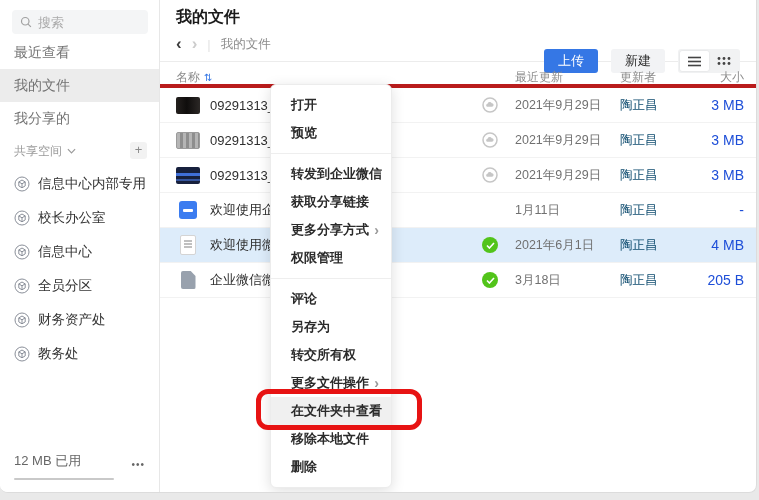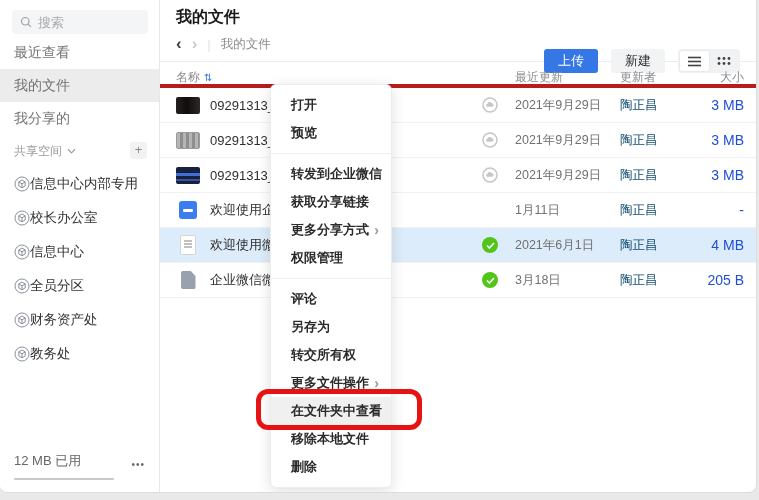--- a/index.html
+++ b/index.html
@@ -21,21 +21,21 @@
   .nav { position:absolute; left:0; top:36px; width:100%; }
   .nav-item { height:33px; display:flex; align-items:center; padding-left:14px; font-size:14px;
               color:#737373; cursor:pointer; }
   .nav-item.selected { background:#ececec; }
   .section-head { position:absolute; left:0; top:140px; width:100%; height:22px; display:flex;
                   align-items:center; padding-left:14px; font-size:12px; color:#9a9a9a; gap:5px; }
   .plus-btn { position:absolute; right:12px; top:2px; width:17px; height:17px; background:#f2f2f2;
               border-radius:3px; color:#8a8a8a; font-size:13px; line-height:16px; text-align:center;
               cursor:pointer; }
   .spaces { position:absolute; left:0; top:167px; width:100%; }
-  .space-item { height:34px; display:flex; align-items:center; padding-left:14px; 
+  .space-item { height:34px; display:flex; align-items:center; padding-left:14px; gap:8px;
                 font-size:13.5px; color:#333; cursor:pointer; }
   .storage { position:absolute; left:0; bottom:10px; width:100%; }
   .storage-text { position:absolute; left:14px; bottom:12px; font-size:13px; color:#666; }
   .storage-more { position:absolute; right:14px; bottom:12px; font-size:10px; color:#666;
                   letter-spacing:1px; cursor:pointer; }
   .storage-bar { position:absolute; left:14px; bottom:2px; width:100px; height:2px; background:#c9c9c9;
                  border-radius:1px; }
 
   
   .main { position:absolute; left:160px; top:0; width:596px; height:100%; }

